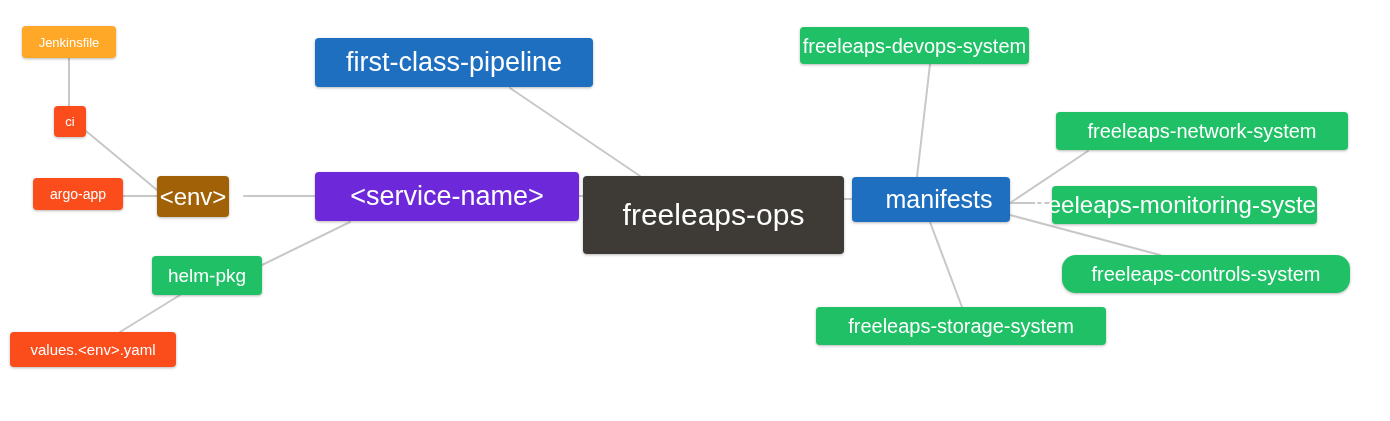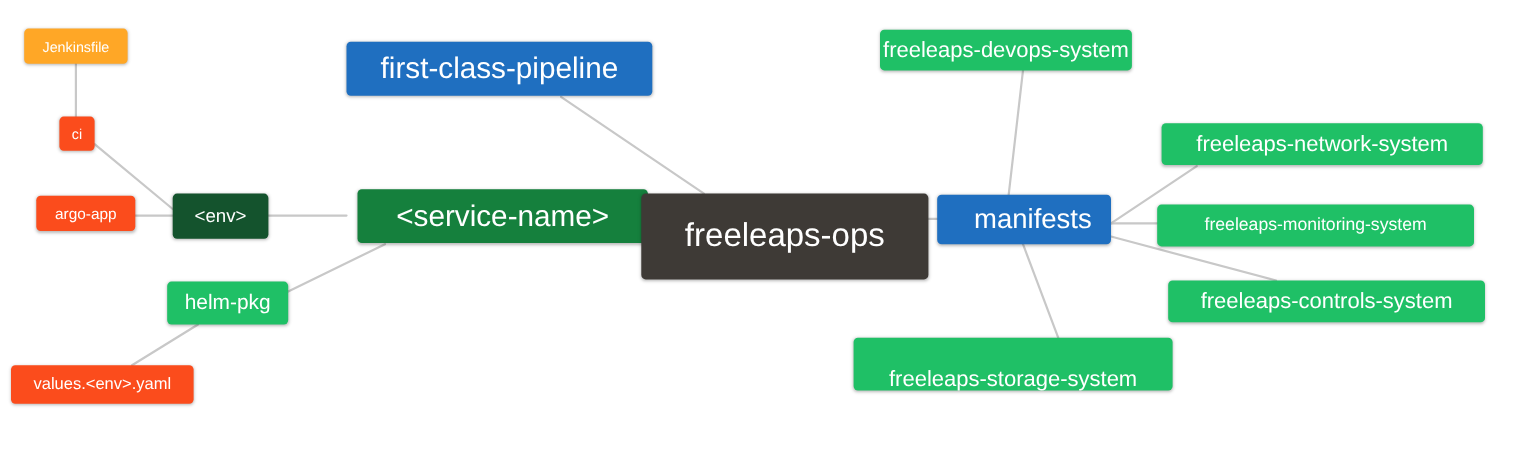--- a/index.html
+++ b/index.html
@@ -58,49 +58,49 @@
     </svg>
 <div class="node" style="left: 22px; top: 26px; width: 94px; height: 32px; background: rgb(255, 167, 38); font-size: 13px;">
       <span class="node-label">Jenkinsfile</span>
     </div>
     <div class="node" style="left: 54px; top: 106px; width: 32px; height: 31px; background: rgb(251, 76, 28); font-size: 13px;">
       <span class="node-label">ci</span>
     </div>
     <div class="node" style="left: 33px; top: 178px; width: 90px; height: 32px; background: rgb(251, 76, 28); font-size: 14px;">
       <span class="node-label">argo-app</span>
     </div>
-    <div class="node" style="left: 157px; top: 176px; width: 87px; height: 41px; background: #14532d; font-size: 17px;">
+    <div class="node" style="left: 157px; top: 176px; width: 72px; height: 41px; background: #a16207; font-size: 24px;">
       <span class="node-label">&lt;env&gt;</span>
     </div>
     <div class="node" style="left: 152px; top: 256px; width: 110px; height: 39px; background: rgb(31, 192, 102); font-size: 19px;">
       <span class="node-label">helm-pkg</span>
     </div>
     <div class="node" style="left: 10px; top: 332px; width: 166px; height: 35px; background: rgb(251, 76, 28); font-size: 15px;">
       <span class="node-label">values.&lt;env&gt;.yaml</span>
     </div>
     <div class="node" style="left: 315px; top: 38px; width: 278px; height: 49px; background: rgb(31, 111, 192); font-size: 27px; text-align: right;">
       <span class="node-label">first-class-pipeline</span>
     </div>
-    <div class="node" style="left: 315px; top: 172px; width: 264px; height: 49px; background: #15803d; font-size: 27px; margin-left: 10px;">
+    <div class="node" style="left: 315px; top: 172px; width: 264px; height: 49px; background: #6d28d9; font-size: 27px;">
       <span class="node-label">&lt;service-name&gt;</span>
     </div>
     <div class="node" style="left: 583px; top: 176px; width: 261px; height: 78px; background: rgb(62, 58, 54); font-size: 30px;">
       <span class="node-label">freeleaps-ops</span>
     </div>
     <div class="node" style="left: 852px; top: 177px; width: 158px; height: 45px; background: rgb(31, 111, 192); font-size: 25px; padding-left: 16px;">
       <span class="node-label">manifests</span>
     </div>
     <div class="node" style="left: 800px; top: 27px; width: 229px; height: 37px; background: rgb(31, 192, 102); font-size: 20px;">
       <span class="node-label">freeleaps-devops-system</span>
     </div>
     <div class="node" style="left: 1056px; top: 112px; width: 292px; height: 38px; background: rgb(31, 192, 102); font-size: 20px; text-align: right;">
       <span class="node-label">freeleaps-network-system</span>
     </div>
-    <div class="node" style="left: 1052px; top: 186px; width: 288px; height: 38px; background: rgb(31, 192, 102); font-size: 16px;">
+    <div class="node" style="left: 1052px; top: 186px; width: 265px; height: 38px; background: rgb(31, 192, 102); font-size: 24px;">
       <span class="node-label">freeleaps-monitoring-system</span>
     </div>
-    <div class="node" style="left: 1062px; top: 255px; width: 288px; height: 38px; background: rgb(31, 192, 102); font-size: 20px;">
+    <div class="node" style="left: 1062px; top: 255px; width: 288px; height: 38px; background: rgb(31, 192, 102); font-size: 20px; border-radius: 14px;">
       <span class="node-label">freeleaps-controls-system</span>
     </div>
-    <div class="node" style="left: 776px; top: 307px; width: 290px; height: 48px; background: rgb(31, 192, 102); font-size: 20px; align-items: flex-end;">
+    <div class="node" style="left: 816px; top: 307px; width: 290px; height: 38px; background: rgb(31, 192, 102); font-size: 20px;">
       <span class="node-label">freeleaps-storage-system</span>
     </div>
   </div>
 
 </body></html>

